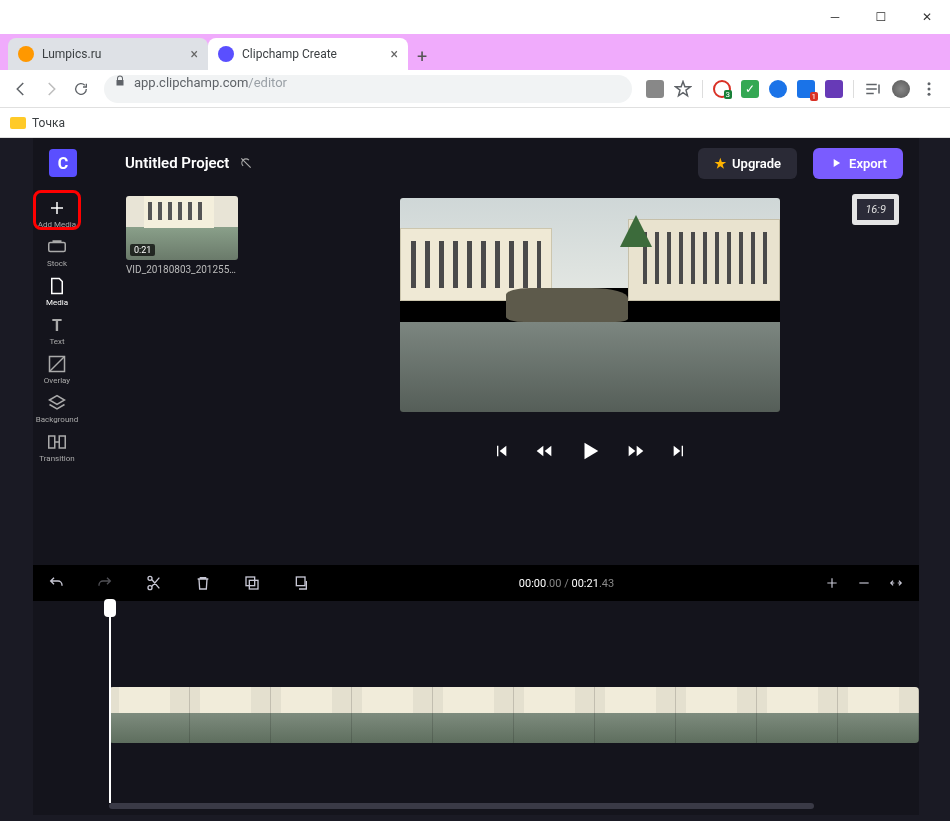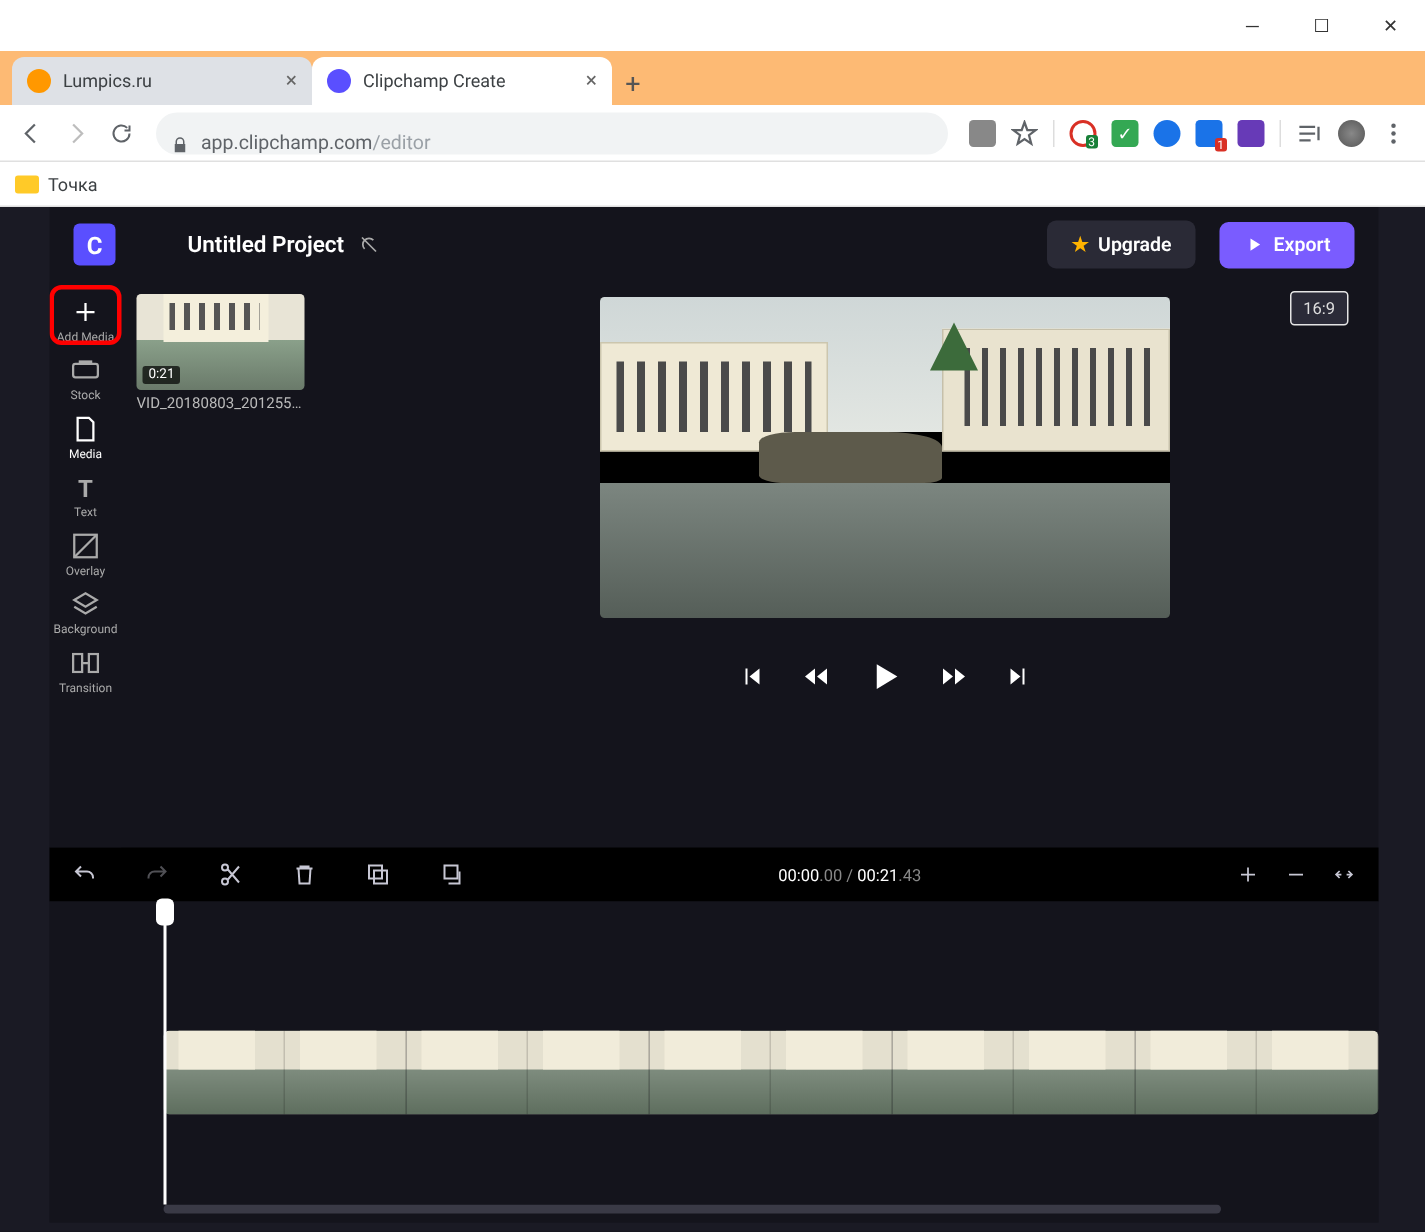--- a/index.html
+++ b/index.html
@@ -3,33 +3,33 @@
 <meta charset="utf-8">
 <style>
   * { margin: 0; padding: 0; box-sizing: border-box; font-family: -apple-system, BlinkMacSystemFont, "Segoe UI", Roboto, sans-serif; }
   body { background: #1a1a24; width: 950px; height: 821px; overflow: hidden; color: #fff; }
 
   
   .titlebar { height: 34px; background: #fff; display: flex; align-items: center; justify-content: flex-end; }
   .winctrl { width: 46px; height: 34px; display: flex; align-items: center; justify-content: center; color: #333; font-size: 12px; }
 
   
-  .tabstrip { height: 36px; background: #fdba74; display: flex; align-items: flex-end; padding-left: 8px; }
+  .tabstrip { height: 36px; background: #f0abfc; display: flex; align-items: flex-end; padding-left: 8px; }
   .tab { height: 32px; background: #dee1e6; border-radius: 8px 8px 0 0; display: flex; align-items: center; padding: 0 10px; width: 200px; font-size: 12px; color: #3c4043; position: relative; }
   .tab.active { background: #fff; }
   .tab .favicon { width: 16px; height: 16px; border-radius: 50%; margin-right: 8px; flex-shrink: 0; }
   .tab .title { flex: 1; white-space: nowrap; overflow: hidden; text-overflow: ellipsis; }
   .tab .close { margin-left: 6px; font-size: 14px; color: #666; }
   .newtab { width: 28px; height: 28px; display: flex; align-items: center; justify-content: center; color: #555; font-size: 18px; }
 
   
   .addrbar { height: 38px; background: #fff; display: flex; align-items: center; padding: 0 6px; border-bottom: 1px solid #e0e0e0; }
   .navbtn { width: 30px; height: 30px; display: flex; align-items: center; justify-content: center; color: #5f6368; border-radius: 50%; }
   .navbtn.disabled { color: #bdbdbd; }
-  .omnibox { flex: 1; height: 28px; background: #f1f3f4; border-radius: 14px; margin: 12px 8px; display: flex; align-items: flex-end; padding: 0 10px; font-size: 13px; color: #5f6368; }
+  .omnibox { flex: 1; height: 28px; background: #f1f3f4; border-radius: 14px; margin: 12px 8px; display: flex; align-items: flex-start; padding: 0 10px; font-size: 13px; color: #5f6368; }
   .omnibox .lock { margin-right: 8px; color: #5f6368; }
   .omnibox .url { flex: 1; }
   .ext-icons { display: flex; align-items: center; gap: 10px; padding: 0 6px; }
   .ext-icon { width: 18px; height: 18px; border-radius: 3px; position: relative; }
   .ext-badge { position: absolute; bottom: -3px; right: -3px; background: #1a73e8; color: #fff; font-size: 8px; border-radius: 2px; padding: 0 2px; line-height: 9px; }
 
   
   .bmbar { height: 30px; background: #fff; display: flex; align-items: center; padding: 0 10px; border-bottom: 1px solid #e0e0e0; font-size: 12px; color: #3c4043; }
   .bm-item { display: flex; align-items: center; gap: 6px; justify-content: center; }
   .bm-folder { width: 16px; height: 12px; background: #ffca28; border-radius: 2px; }
@@ -52,30 +52,30 @@
   
   .rail { width: 48px; background: #14141c; display: flex; flex-direction: column; align-items: center; padding-top: 6px; position: relative; }
   .rail-item { width: 46px; display: flex; flex-direction: column; align-items: center; gap: 2px; color: #aaa; font-size: 8px; cursor: pointer; padding: 4px 0; }
   .rail-item.active { color: #fff; }
   .rail-item .ico { width: 20px; height: 20px; display: flex; align-items: center; justify-content: center; }
   .rail-highlight { position: absolute; top: 2px; left: 0px; width: 48px; height: 40px; border: 3px solid #f00; border-radius: 8px; pointer-events: none; }
   .rail-spacer { flex: 1; }
 
   
   .media-panel { width: 180px; padding: 8px 10px; }
-  .thumb-card { width: 112px; }
+  .thumb-card { width: 112px; margin-left: 35px; }
   .thumb { width: 112px; height: 64px; border-radius: 3px; background: linear-gradient(180deg, #e8e4d6 0%, #e8e4d6 48%, #8aa08a 48%, #6a7a6a 100%); position: relative; overflow: hidden; }
   .thumb .building { position: absolute; left: 18px; top: 0; width: 70px; height: 32px; background: #f4efdc; }
   .thumb .wins { position: absolute; left: 22px; top: 6px; width: 60px; height: 18px; background: repeating-linear-gradient(90deg, #555 0 4px, transparent 4px 10px); }
   .thumb .dur { position: absolute; left: 4px; bottom: 4px; background: rgba(0,0,0,0.7); font-size: 9px; padding: 1px 4px; border-radius: 2px; color: #fff; }
   .thumb-name { font-size: 10px; color: #bbb; margin-top: 4px; white-space: nowrap; overflow: hidden; text-overflow: ellipsis; }
 
   
   .preview-region { flex: 1; display: flex; flex-direction: column; align-items: center; padding: 10px 30px; position: relative; }
-  .aspect-badge { position: absolute; top: 6px; right: 20px; background: #2b2b38; border: 1px solid #e5e5e5; padding: 4px 8px; font-size: 11px; border-radius: 3px; color: #ddd; }
+  .aspect-badge { position: absolute; top: 6px; right: 20px; background: #2b2b38; border: 5px solid #e5e5e5; padding: 4px 8px; font-size: 11px; border-radius: 3px; color: #ddd; font-style: italic; }
   .preview { width: 380px; height: 214px; border-radius: 3px; position: relative; overflow: hidden; background: #000; }
   .prev-sky { position: absolute; left: 0; right: 0; top: 0; height: 42%; background: linear-gradient(#cfd7d7, #e2e6e2); }
   .prev-roof { position: absolute; left: 58%; top: 8%; width: 0; height: 0; border-left: 16px solid transparent; border-right: 16px solid transparent; border-bottom: 32px solid #3c6b3b; }
   .prev-bldL { position: absolute; left: 0; top: 14%; width: 40%; height: 34%; background: #efe9d5; box-shadow: inset 0 0 0 1px #ccc6ae; }
   .prev-bldR { position: absolute; right: 0; top: 10%; width: 40%; height: 38%; background: #e9e3cf; box-shadow: inset 0 0 0 1px #c6c0aa; }
   .prev-rocks { position: absolute; left: 28%; top: 42%; width: 32%; height: 16%; background: #5d5a4b; border-radius: 20% 30% 10% 15%; }
   .prev-ground { position: absolute; left: 0; right: 0; bottom: 0; height: 42%; background: linear-gradient(#7c8680, #555e58); }
   .prev-winsL { position: absolute; left: 3%; top: 20%; width: 34%; height: 22%; background: repeating-linear-gradient(90deg, #4a4a4a 0 5px, transparent 5px 14px); }
   .prev-winsR { position: absolute; right: 2%; top: 16%; width: 34%; height: 24%; background: repeating-linear-gradient(90deg, #4a4a4a 0 4px, transparent 4px 12px); }
 

